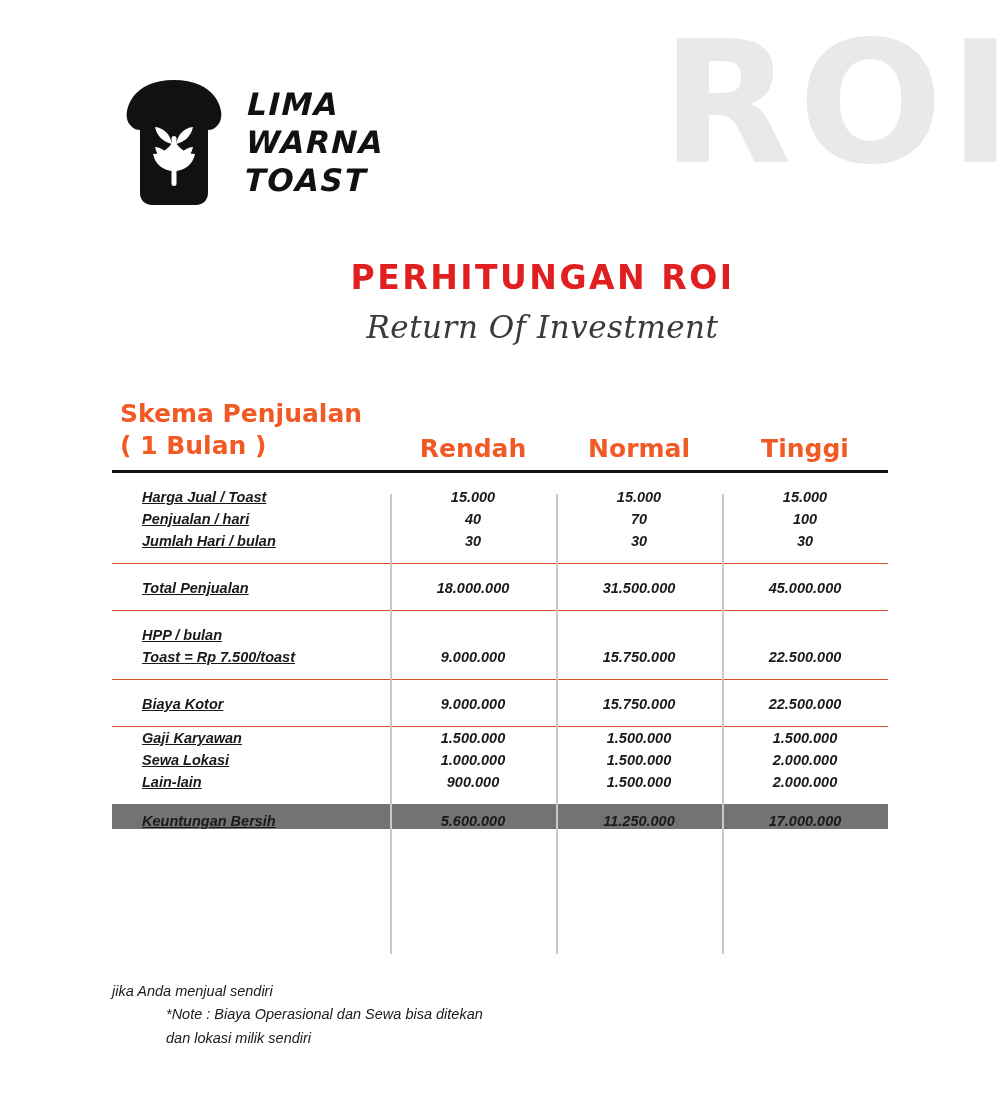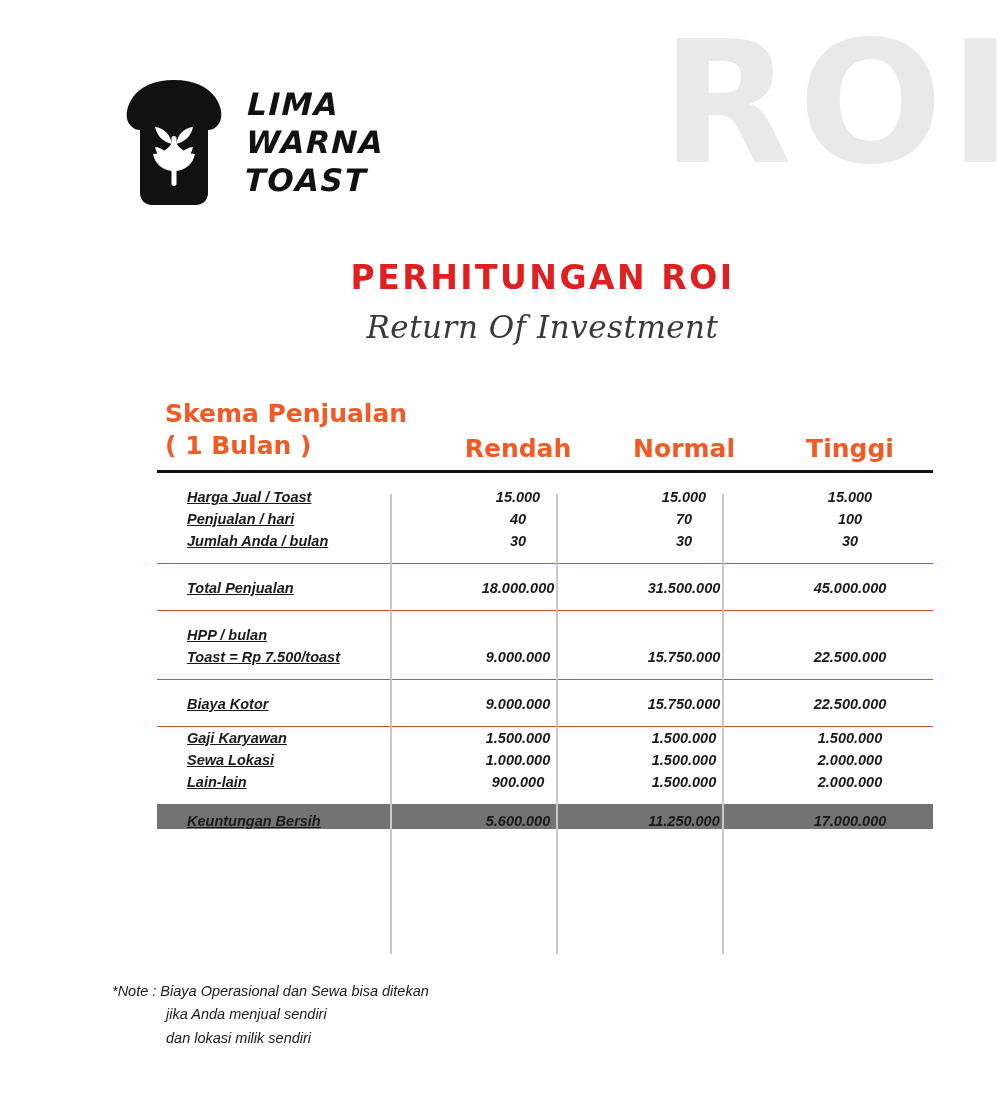--- a/index.html
+++ b/index.html
@@ -85,21 +85,20 @@
   .table-wrap {
     position: absolute;
     top: 398px;
     left: 112px;
     width: 776px;
   }
   table.roi {
     border-collapse: collapse;
     width: 776px;
     table-layout: fixed;
-    margin-left: 45px;
   }
   table.roi col.c-label { width: 278px; }
   table.roi col.c-val   { width: 166px; }
 
   .hdr-label {
     font-family: "DejaVu Sans", sans-serif;
     font-weight: bold;
     font-size: 25px;
     color: #f15a24;
     line-height: 1.28;
@@ -231,21 +230,21 @@
         <td class="val">15.000</td>
         <td class="val">15.000</td>
       </tr>
       <tr>
         <td class="lbl">Penjualan / hari</td>
         <td class="val">40</td>
         <td class="val">70</td>
         <td class="val">100</td>
       </tr>
       <tr class="pad-bot">
-        <td class="lbl">Jumlah Anda / bulan</td>
+        <td class="lbl">Jumlah Hari / bulan</td>
         <td class="val">30</td>
         <td class="val">30</td>
         <td class="val">30</td>
       </tr>
 
       <tr class="rule">
           <td colspan="4"></td>
         </tr>
 
       <tr class="pad-top pad-bot">
@@ -310,16 +309,16 @@
         <td class="lbl">Keuntungan Bersih</td>
         <td class="val">5.600.000</td>
         <td class="val">11.250.000</td>
         <td class="val">17.000.000</td>
       </tr>
     </tbody>
   </table>
 </div>
 
 <div class="note">
+  <div>jika Anda menjual sendiri</div>
   <div>*Note : Biaya Operasional dan Sewa bisa ditekan</div>
-  <div>jika Anda menjual sendiri</div>
   <div>dan lokasi milik sendiri</div>
 </div>
 
 </body></html>

